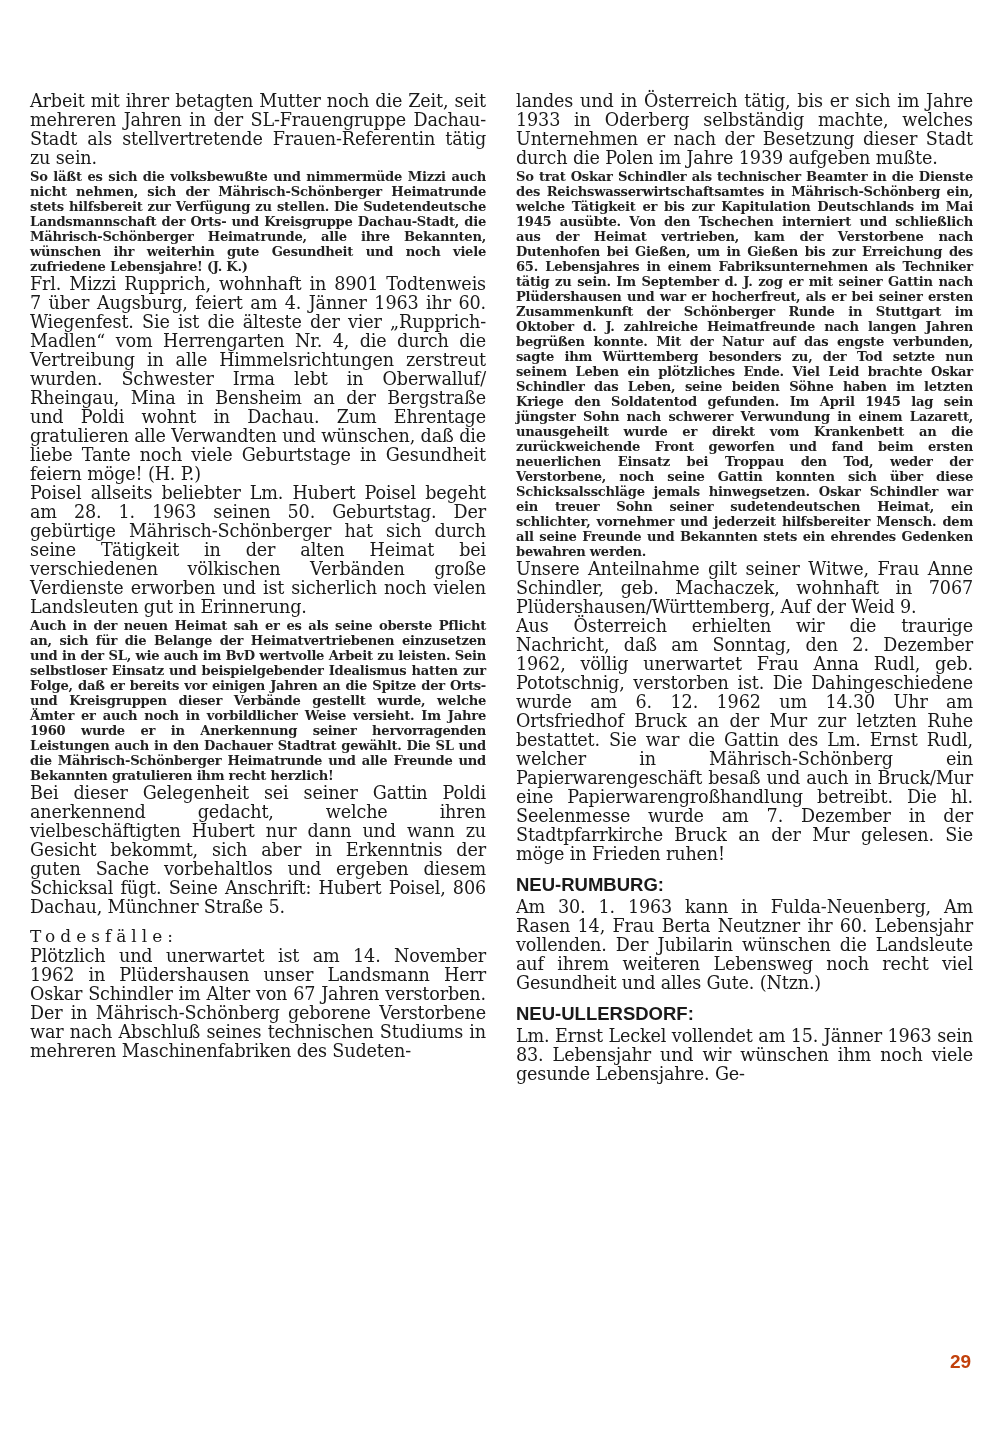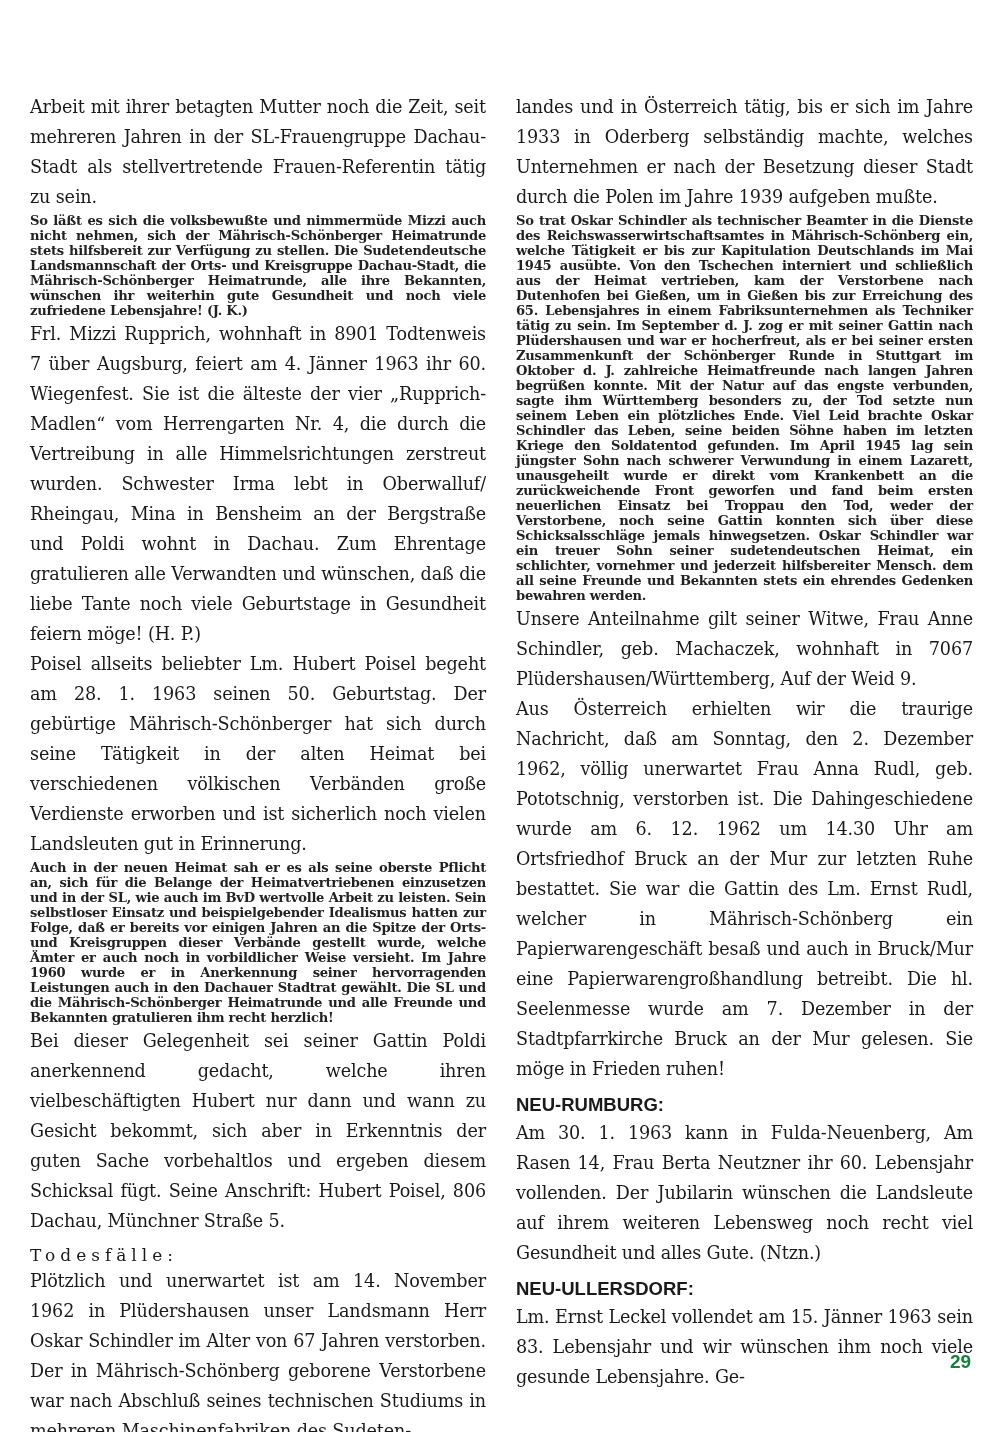--- a/index.html
+++ b/index.html
@@ -2,40 +2,40 @@
 <html><head>
 <meta charset="utf-8">
 <style>
   html, body { margin: 0; padding: 0; background: #ffffff; }
   body { width: 1000px; height: 1432px; position: relative; overflow: hidden; color: #1a1a1a; }
   .col { position: absolute; top: 92px; }
   .col-left { left: 30px; width: 456px; }
   .col-right { left: 516px; width: 457px; }
   .p-large {
     font-family: "DejaVu Serif", "Liberation Serif", serif;
-    font-size: 17.6px; line-height: 30px; margin: 0; text-align: justify;
+    font-size: 17.6px; line-height: 19px; margin: 0; text-align: justify;
     letter-spacing: -0.15px; word-spacing: 0px; hyphens: manual;
   }
   .p-small {
     font-family: "DejaVu Serif", "Liberation Serif", serif;
     font-size: 13.1px; line-height: 15px; margin: 1px 0 1px 0; text-align: justify;
     letter-spacing: -0.25px; font-weight: 600; color: #222;
   }
   .spaced-heading {
     font-family: "DejaVu Serif", "Liberation Serif", serif;
     font-size: 17px; line-height: 22px; letter-spacing: 5px; margin: 8px 0 0 0;
   }
   .bold-heading {
     font-family: Liberation Sans, sans-serif;
     font-weight: bold; font-size: 18.5px; line-height: 22px; margin: 10px 0 2px 0;
   }
   b { font-weight: normal; }
   .page-number {
     position: absolute; left: 950px; top: 1351px;
-    font-family: "Liberation Sans", sans-serif; font-weight: bold; font-size: 19px; color: #15803d;
+    font-family: "Liberation Sans", sans-serif; font-weight: bold; font-size: 19px; color: #c2410c;
   }
 </style>
 </head>
 <body>
 
 <div class="col col-left">
   <p class="p-large">Arbeit mit ihrer betagten Mutter noch die Zeit, seit mehreren Jahren in der SL-Frauengruppe Dachau-Stadt als stellvertretende Frauen-Referentin tätig zu sein.</p>
   <p class="p-small">So läßt es sich die volksbewußte und nimmermüde Mizzi auch nicht nehmen, sich der Mährisch-Schönberger Heimatrunde stets hilfsbereit zur Verfügung zu stellen. Die Sudetendeutsche Landsmannschaft der Orts- und Kreisgruppe Dachau-Stadt, die Mährisch-Schönberger Heimatrunde, alle ihre Bekannten, wünschen ihr weiterhin gute Gesundheit und noch viele zufriedene Lebensjahre! (J. K.)</p>
   <p class="p-large"><span>Frl. </span><b>Mizzi Rupprich,</b><span> wohnhaft in 8901 Todtenweis 7 über Augsburg, feiert am 4. Jänner 1963 ihr 60. Wiegenfest. Sie ist die älteste der vier „Rupprich-Madlen“ vom Herrengarten Nr. 4, die durch die Vertreibung in alle Himmelsrichtungen zerstreut wurden. Schwester Irma lebt in Oberwalluf/ Rheingau, Mina in Bensheim an der Bergstraße und Poldi wohnt in Dachau. Zum Ehrentage gratulieren alle Verwandten und wünschen, daß die liebe Tante noch viele Geburtstage in Gesundheit feiern möge! (H. P.)</span></p>
   <p class="p-large"><span>Poisel allseits beliebter Lm. </span><b>Hubert Poisel</b><span> begeht am 28. 1. 1963 seinen 50. Geburtstag. Der gebürtige Mährisch-Schönberger hat sich durch seine Tätigkeit in der alten Heimat bei verschiedenen völkischen Verbänden große Verdienste erworben und ist sicherlich noch vielen Landsleuten gut in Erinnerung.</span></p>

